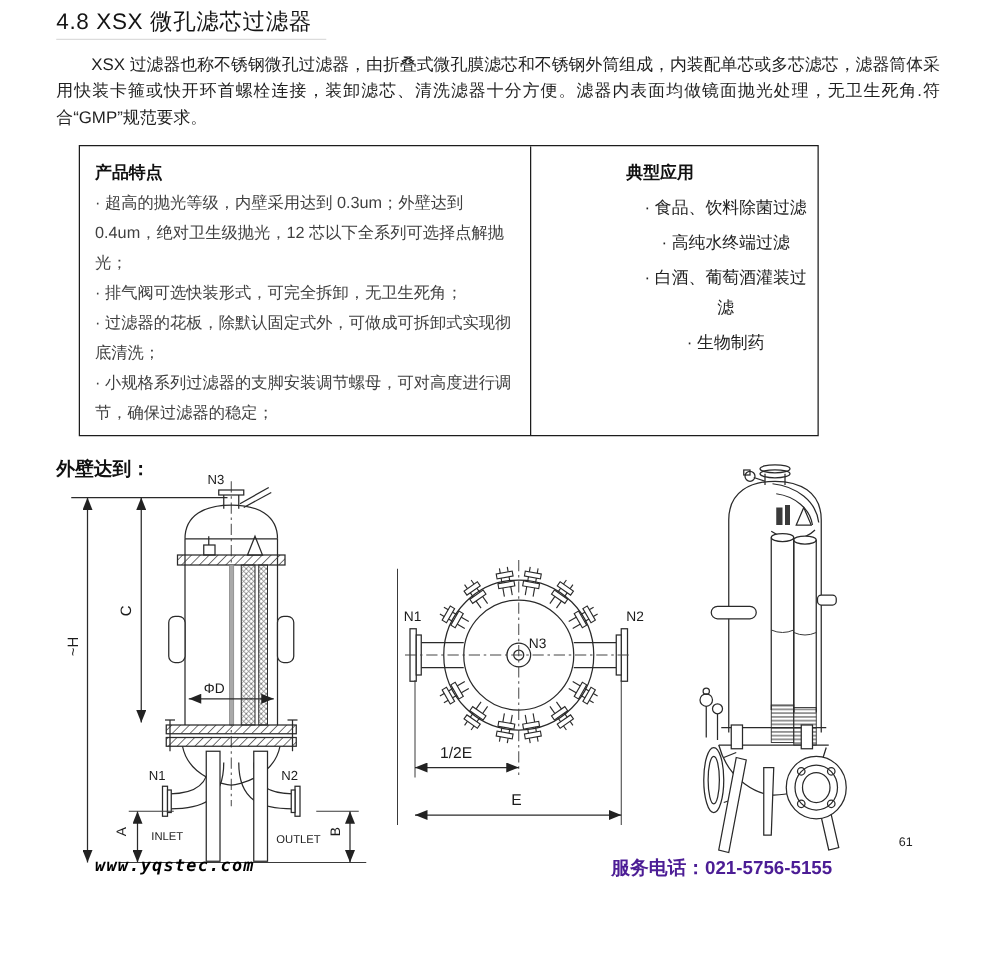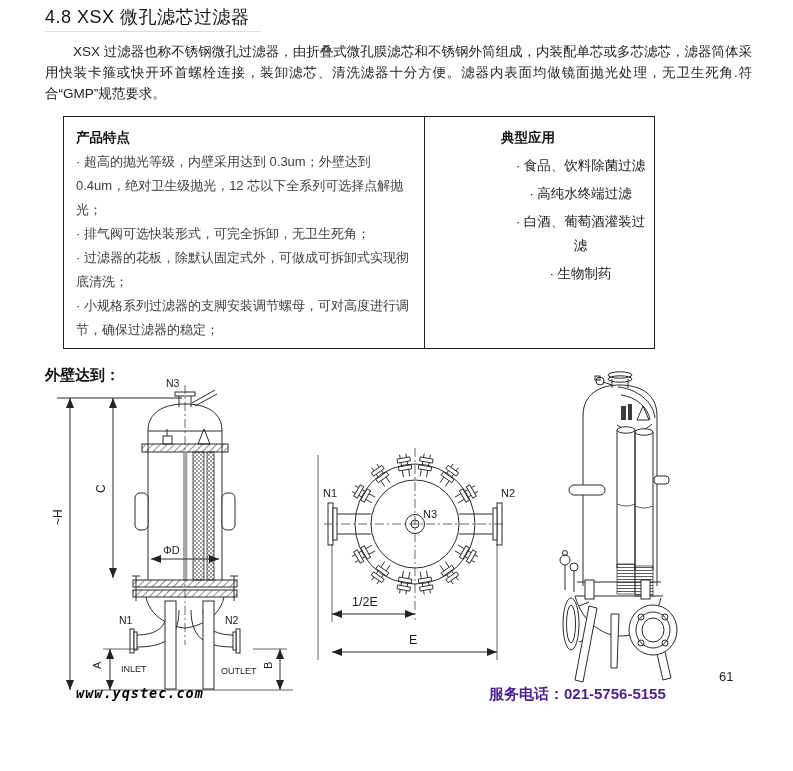--- a/index.html
+++ b/index.html
@@ -20,21 +20,21 @@
     left:63px;top:116px;width:592px;height:233px;border:1.5px solid #1c1c1c;
     display:flex;box-sizing:border-box;background:#fff;overflow:hidden;
   }
   .cell{box-sizing:border-box;font-size:13px;line-height:24px;}
   .cell-left{width:361px;border-right:1.5px solid #1c1c1c;padding:9px 9px 0 12px;}
   .cell-right{flex:1;padding:9px 6px 0 76px;line-height:24px;}
   .cell h3{margin:0;font-size:13.5px;font-weight:bold;color:#111;}
   .feat-item{margin:0;color:#404040;}
   .app-item{margin:4px 0 0 12px;color:#222;font-size:13.5px;text-align:center;}
   .tech-label{left:45px;top:366px;font-size:15px;font-weight:bold;color:#111;}
-  .page-number{left:719px;top:669px;font-size:13px;color:#222;}
+  .page-number{left:719px;top:669px;font-size:10px;color:#222;}
   .footer-site{
     left:76px;top:685px;font-family:"DejaVu Sans Mono","Liberation Mono",monospace;
     font-weight:bold;font-size:13.5px;letter-spacing:1px;color:#000;font-style:italic;
   }
   .footer-phone{left:489px;top:685px;font-size:15px;font-weight:bold;color:#4c1d95;}
   svg{position:absolute;overflow:visible;}
   svg text{font-family:"Liberation Sans","DejaVu Sans",sans-serif;fill:#1c1c1c;}
   .ln{stroke:#2a2a2a;stroke-width:1;fill:none;}
   .thin{stroke:#3a3a3a;stroke-width:.8;fill:none;}
   .cl{stroke:#444;stroke-width:.8;fill:none;stroke-dasharray:9 3 2 3;}

